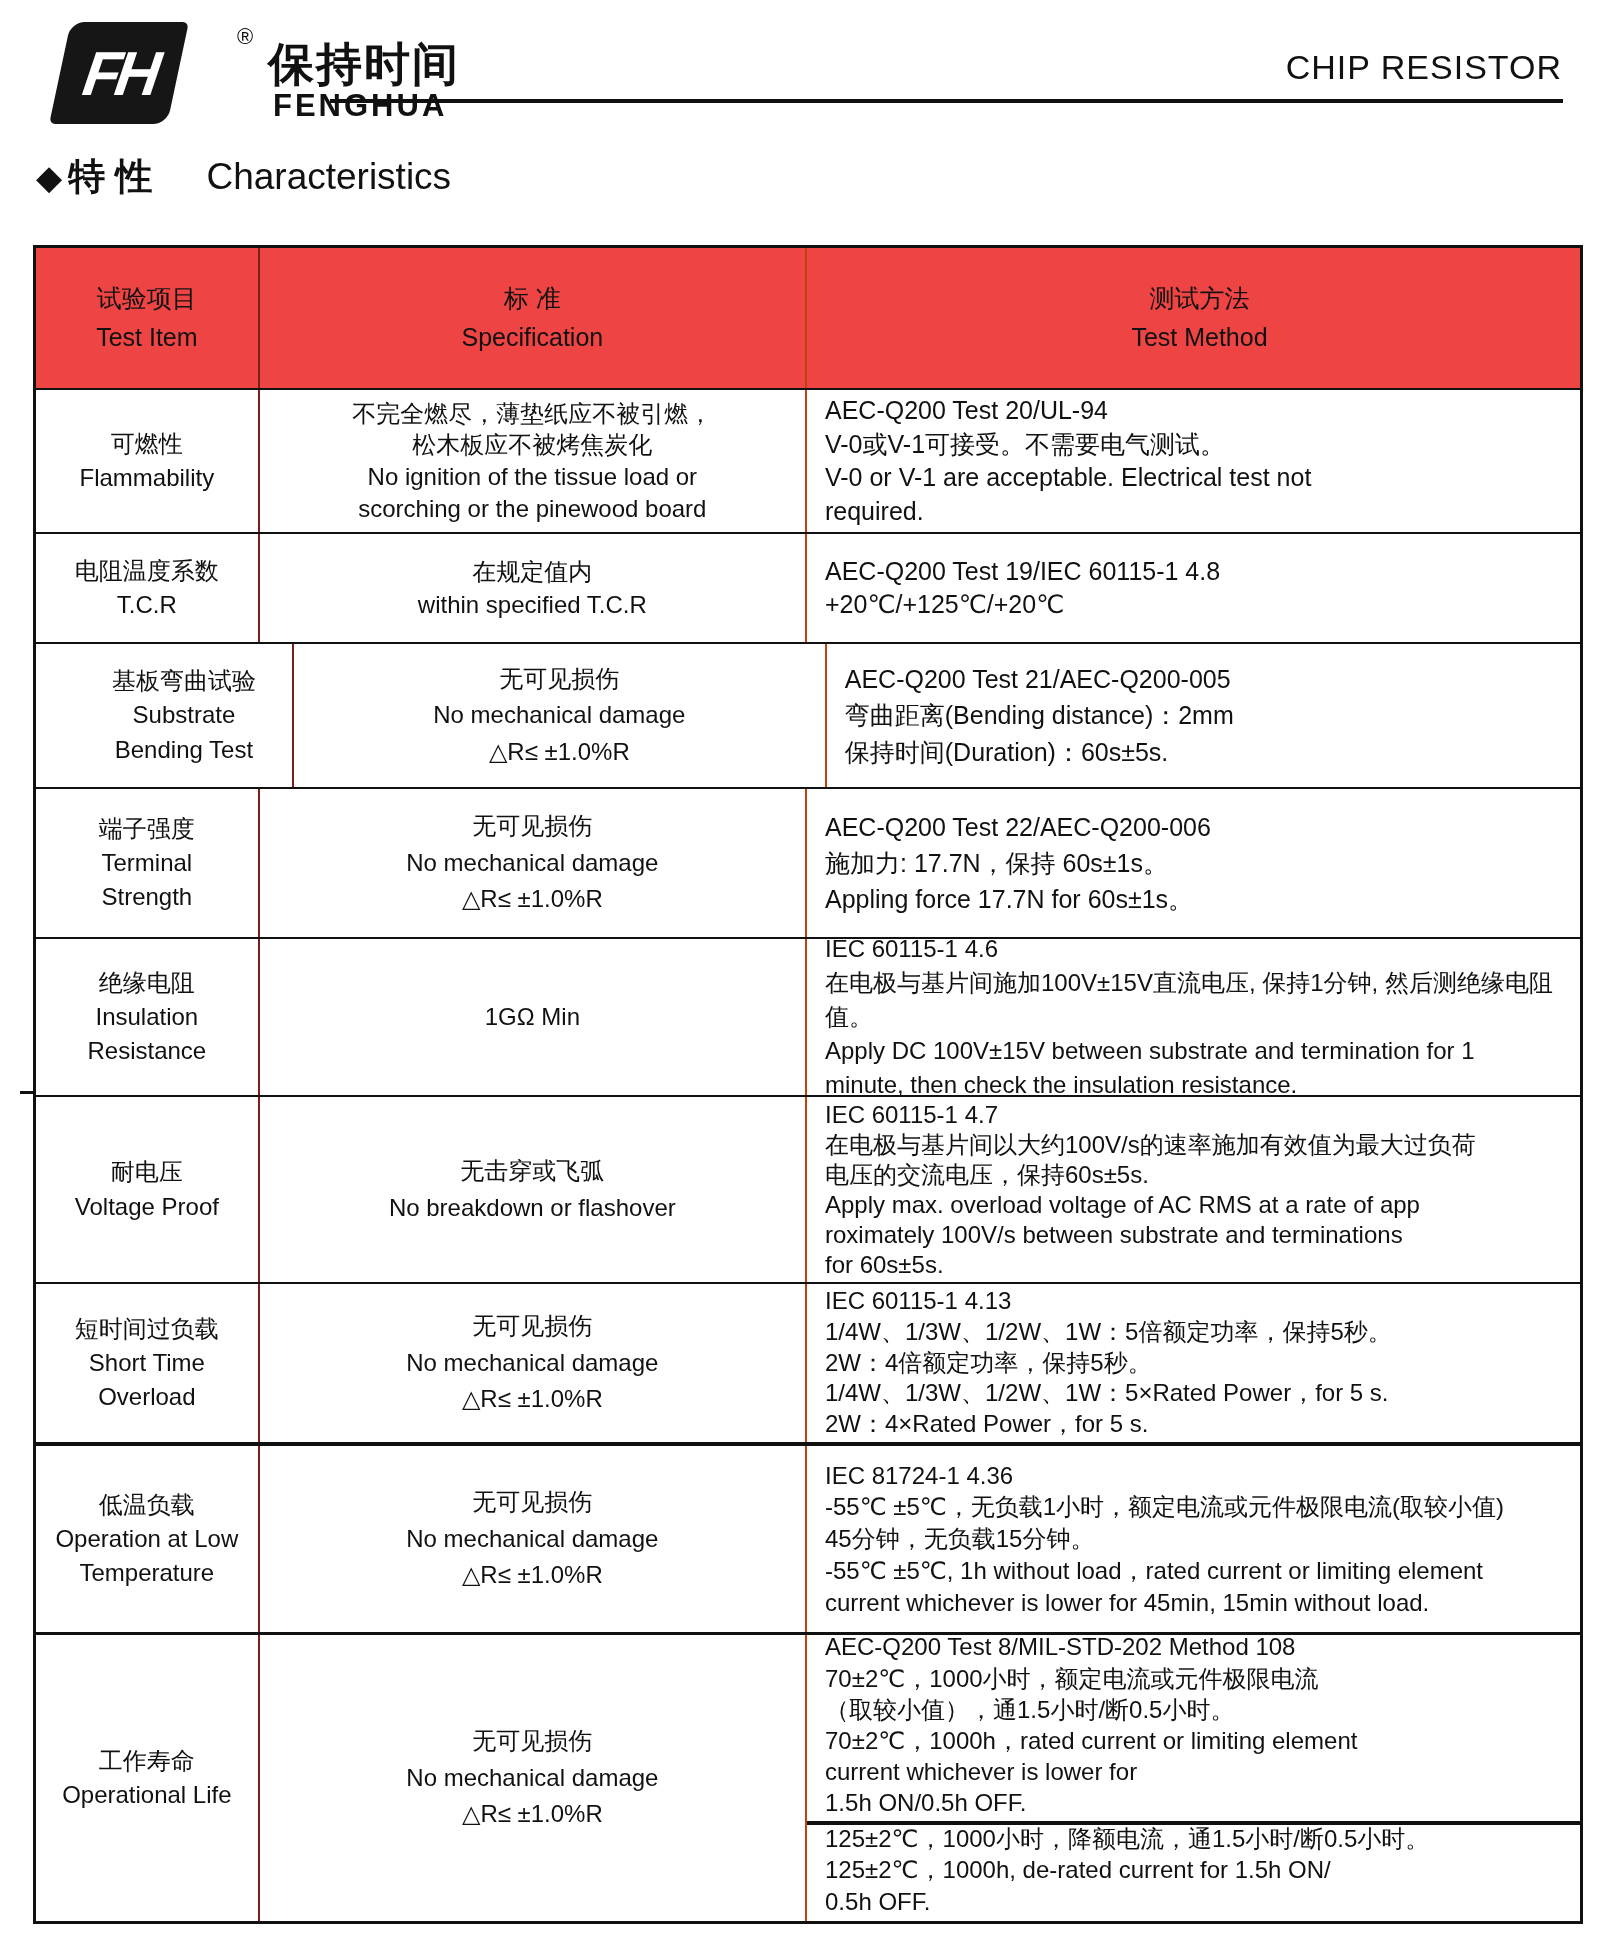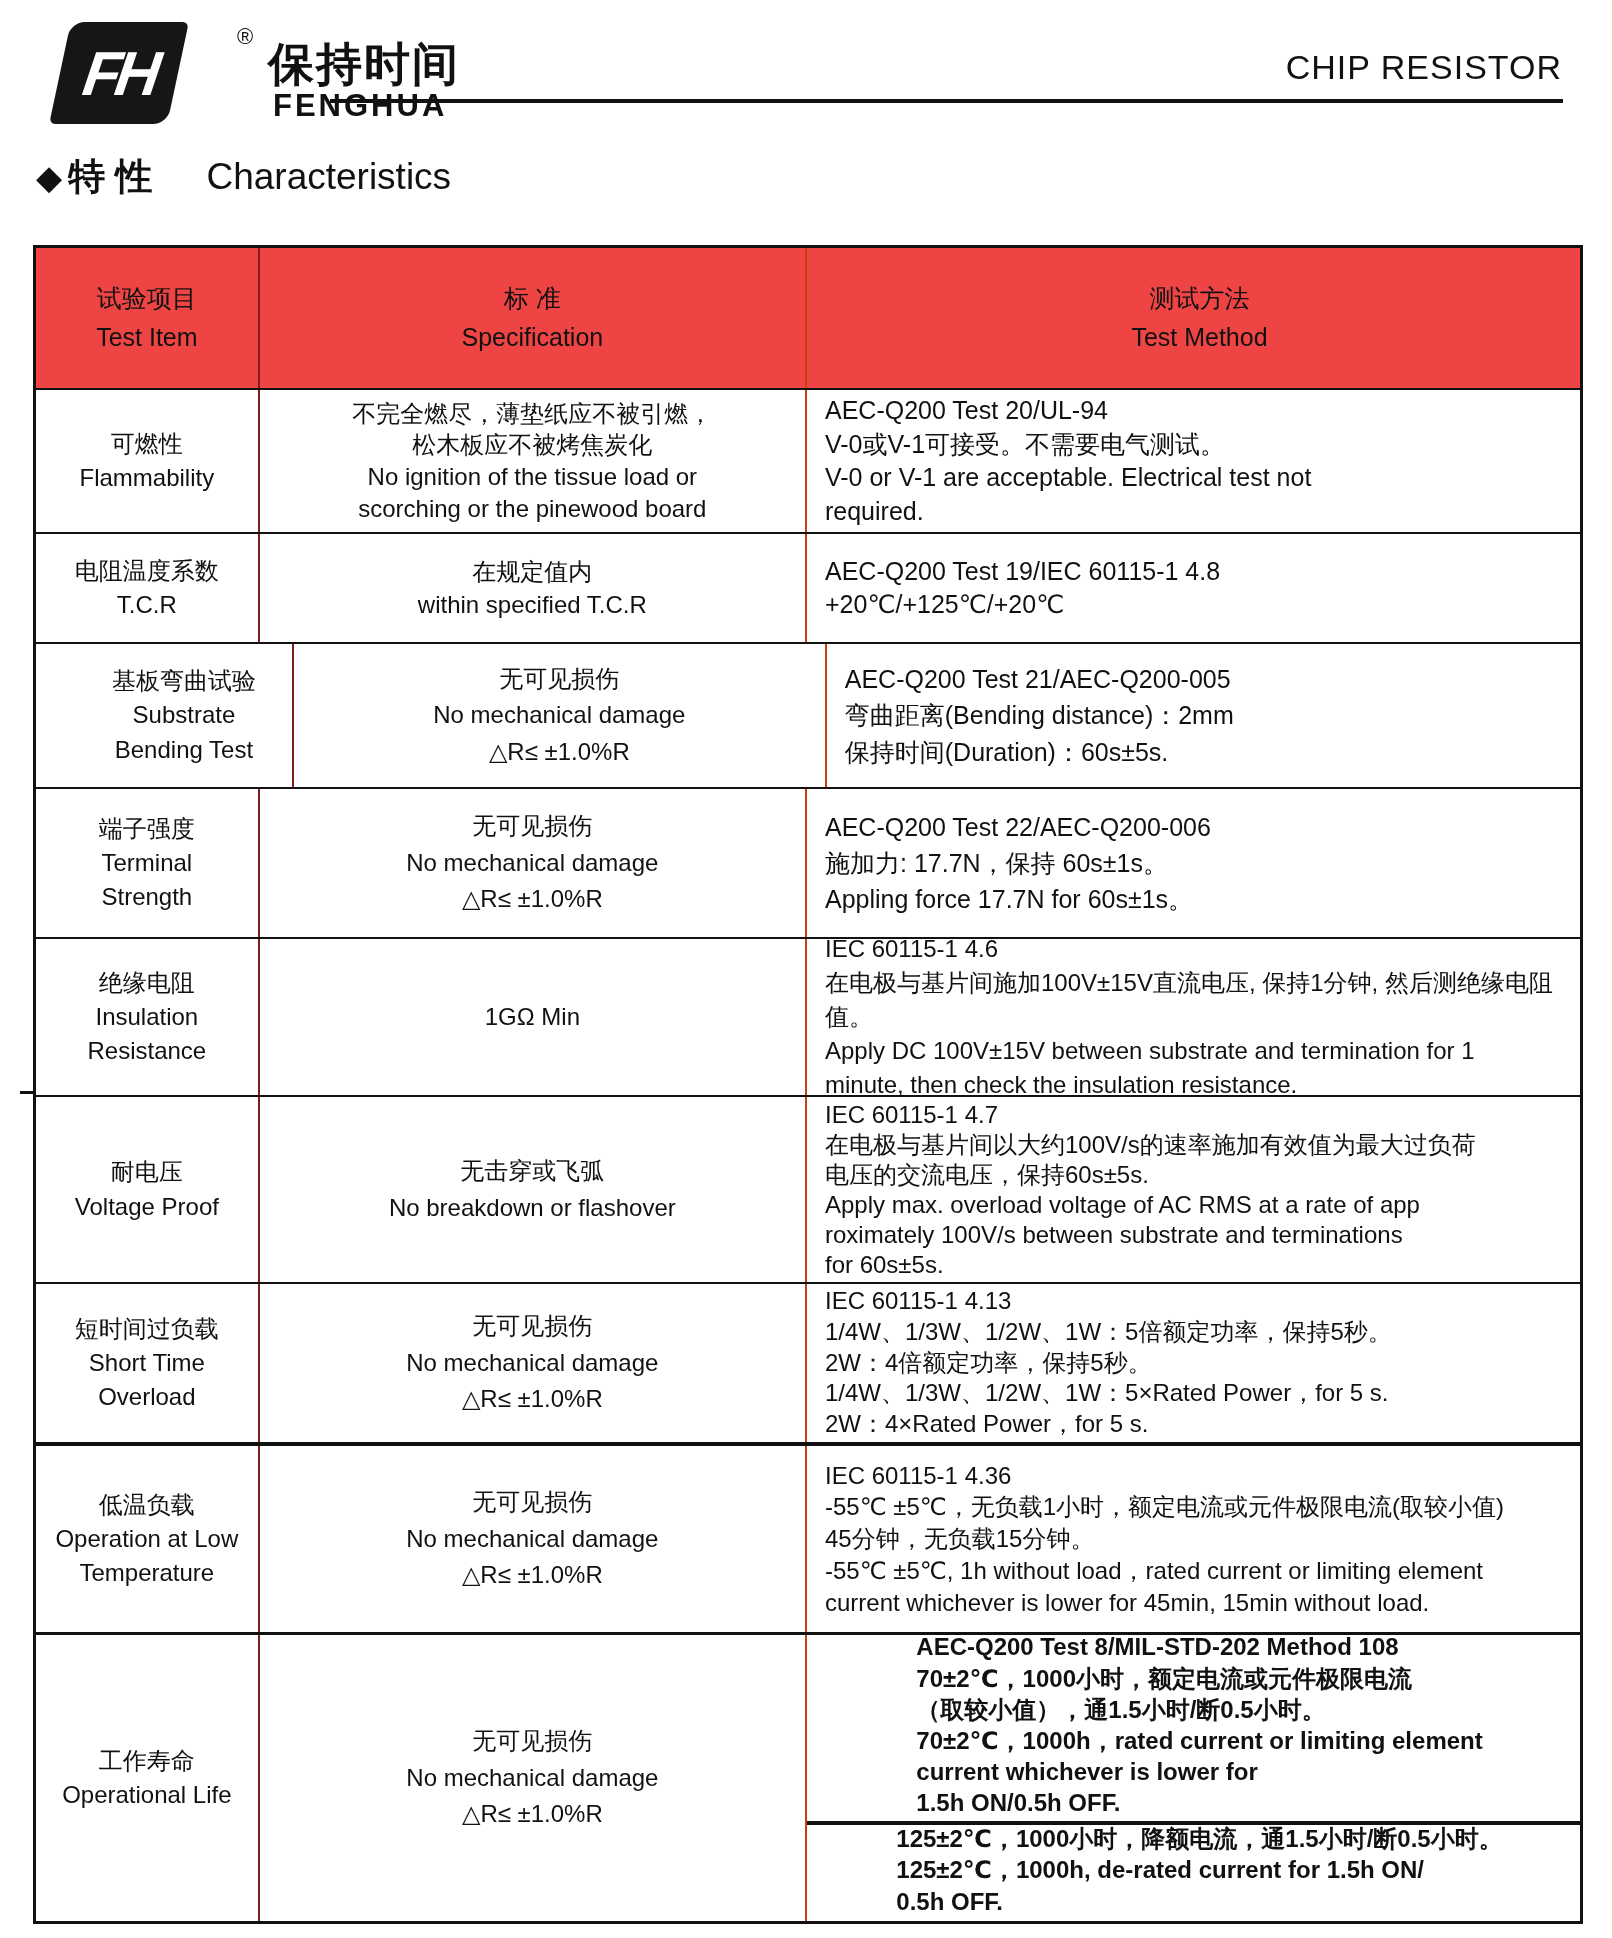--- a/index.html
+++ b/index.html
@@ -58,21 +58,21 @@
   .h-r3{height:145px;padding-left:40px;}
   .h-r4{height:150px;}
   .h-r5{height:158px;}
   .h-r6{height:187px;}
   .h-r7{height:160px;}
   .h-r8{height:190px;}
   .h-r9{height:289px;}
   
   .c3.split{padding:0;align-items:stretch;justify-content:flex-start;}
   .sub{box-sizing:border-box;display:flex;flex-direction:column;justify-content:center;
-       align-items:center;padding:6px 6px 12px 18px;overflow:hidden;font-weight:bold;}
+       align-items:flex-start;padding:6px 6px 12px 18px;overflow:hidden;}
   .sub-a{height:190px;border-bottom:4px solid #111;}
   .sub-b{flex:1;}
   
   .left-tick{position:absolute;left:20px;top:1091px;width:16px;height:3px;background:#111;}
 </style>
 </head>
 <body>
 
 <div class="brand">
   <div class="logo-mark">
@@ -237,21 +237,21 @@
         <div class="txt">低温负载
 Operation at Low
 Temperature</div>
       </div>
     <div class="cell c2">
         <div class="txt">无可见损伤
 No mechanical damage
 △R≤ ±1.0%R</div>
       </div>
     <div class="cell c3">
-        <div class="txt" style="font-size:24px;line-height:1.32;">IEC 60115-1 4.36
+        <div class="txt" style="font-size:24px;line-height:1.32;">IEC 81724-1 4.36
 -55℃ ±5℃，无负载1小时，额定电流或元件极限电流(取较小值)
 45分钟，无负载15分钟。
 -55℃ ±5℃, 1h without load，rated current or limiting element
  current whichever is lower for 45min, 15min without load.</div>
       </div>
   </div>
 
   <div class="row med-top h-r9">
     <div class="cell c1">
         <div class="txt">工作寿命

